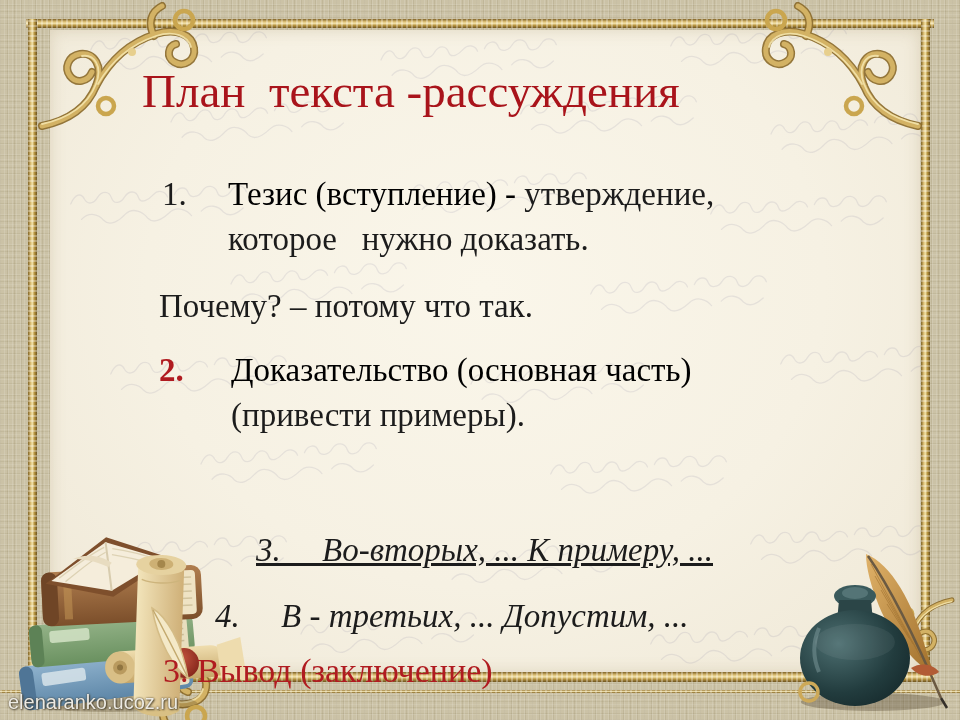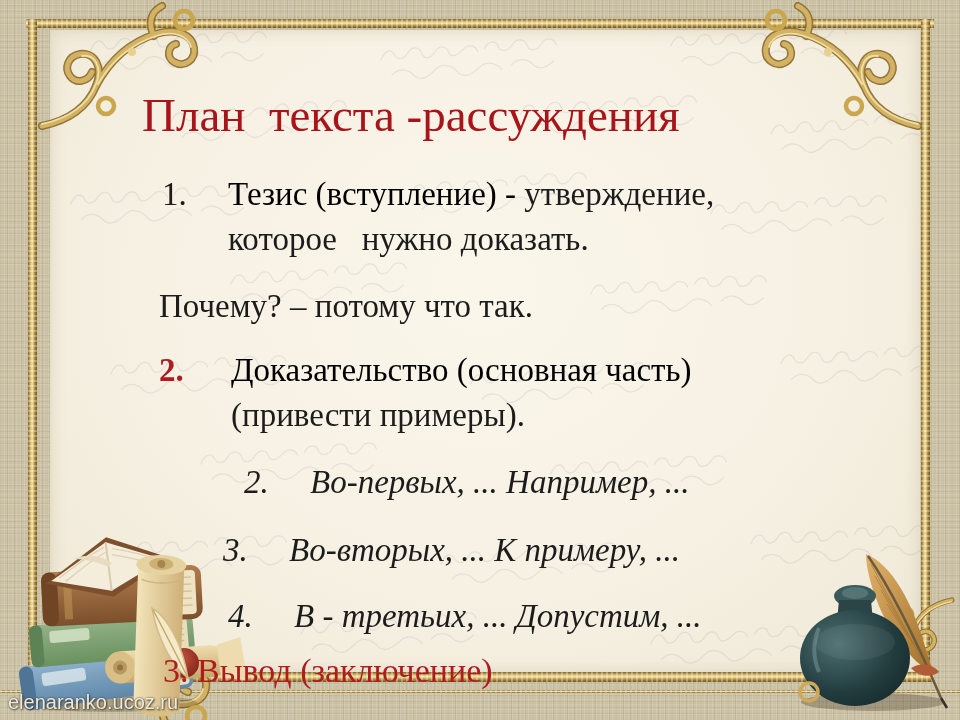--- a/index.html
+++ b/index.html
@@ -44,36 +44,36 @@
   .f-right{left:921px;top:19px;height:663px;}
   
   .flr{position:absolute;width:170px;height:130px;}
   .flr-tl{left:36px;top:2px;}
   .flr-tr{left:754px;top:2px;transform:scaleX(-1);}
   .flr-bl{left:48px;top:604px;transform:scaleY(-1);z-index:8;}
   .flr-br{left:838px;top:596px;width:118px;height:90px;transform:scale(-1,-1);z-index:8;}
   
   .txt{position:absolute;color:#1c1c1c;font-size:33px;line-height:1.35;}
   .txt span{white-space:pre-wrap;}
-  .title{left:142px;top:66px;font-size:47px;line-height:1.1;color:#a9141b;white-space:pre;z-index:6;margin-top:24px;}
+  .title{left:142px;top:66px;font-size:47px;line-height:1.1;color:#a9141b;white-space:pre;z-index:6;}
   .red{color:#000000;}
   .black{color:#1c1c1c;}
   .row{display:flex;z-index:6;}
   .num{flex:0 0 auto;}
   .item1{left:162px;top:172px;}
   .item1 .num{width:66px;}
   .item1 .body{width:575px;}
   .why{left:159px;top:284px;white-space:pre;z-index:6;}
   .item2{left:159px;top:348px;}
   .item2 .num{width:72px;font-weight:bold;color:#b01b20;}
   .item2 .body{width:565px;}
   .sub{font-style:italic;white-space:pre;z-index:6;}
   .sub1{left:244px;top:460px;}
-  .sub2{left:223px;top:528px;}
-  .sub3{left:228px;top:594px;}
+  .sub2{left:256px;top:528px;text-decoration:underline;}
+  .sub3{left:215px;top:594px;}
   .conclusion{left:163px;top:648px;font-size:34px;color:#b01b20;white-space:pre;z-index:12;}
   
   .dec{position:absolute;}
   .books{left:14px;top:525px;width:202px;height:190px;z-index:10;}
   .scroll{left:100px;top:550px;width:152px;height:168px;z-index:11;}
   .inkpot{left:793px;top:550px;width:165px;height:165px;z-index:11;}
   .watermark{
     position:absolute;left:8px;top:691px;z-index:30;
     font-family:"Liberation Sans", sans-serif;font-size:20px;color:#eceae3;
     text-shadow:0 0 2px rgba(60,50,30,.9), 1px 1px 2px rgba(60,50,30,.8);
@@ -203,21 +203,20 @@
     <span class="body"><span class="red">Тезис (вступление) - </span><span class="black">утверждение, которое   нужно доказать.</span></span>
   </div>
 
   <div class="txt why">Почему? – потому что так.</div>
 
   <div class="txt row item2">
     <span class="num">2.</span>
     <span class="body"><span class="red">Доказательство (основная часть) </span><span class="black">(привести примеры).</span></span>
   </div>
 
-  <div class="txt sub sub1">2.     Во-первых, ... Например, ...</div>
   <div class="txt sub sub2">3.     Во-вторых, ... К примеру, ...</div>
   <div class="txt sub sub3">4.     В - третьих, ... Допустим, ...</div>
 
   <div class="txt conclusion">3. Вывод (заключение)</div>
 
   <svg class="dec books" viewBox="0 0 202 190">
     <ellipse cx="95" cy="178" rx="88" ry="9" fill="rgba(70,55,25,.25)"></ellipse>
     <g transform="rotate(-8 95 150)">
       <rect x="6" y="130" width="172" height="44" rx="9" fill="url(#bkblue)"></rect>
       <rect x="146" y="134" width="28" height="36" rx="4" fill="#eadfc2"></rect>

